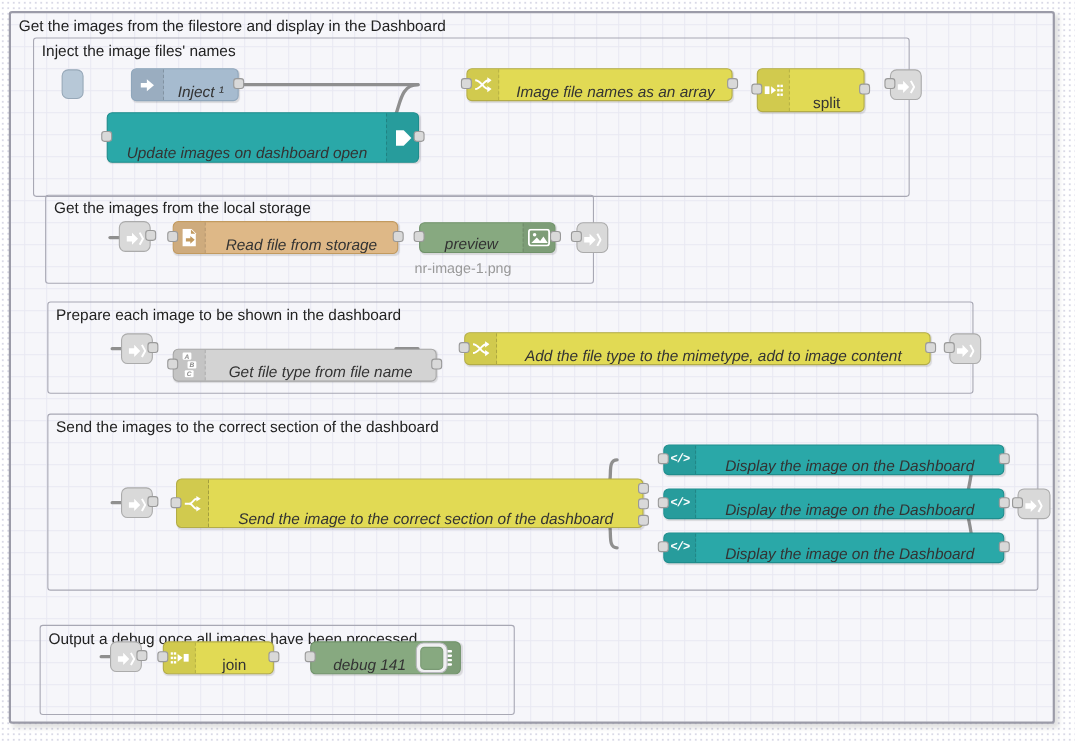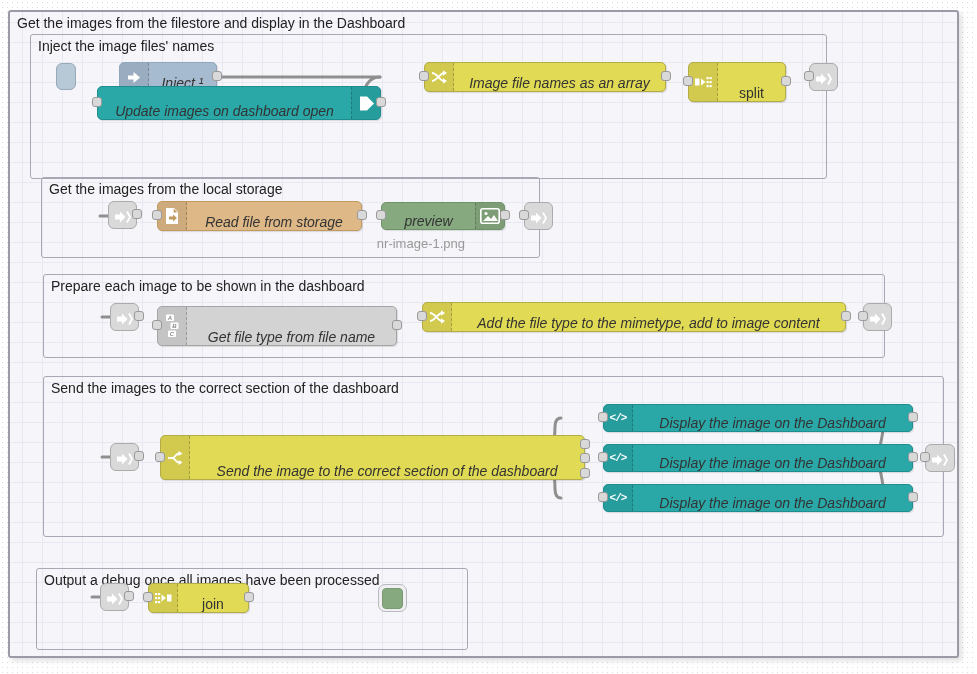--- a/index.html
+++ b/index.html
@@ -108,21 +108,21 @@
   <div class="node n-inject" style="left:79px;top:62px;width:98px;height:30px">
     <span class="icon-box left">
       <svg width="15" height="15" viewBox="0 0 15 15">
           <path fill="#fff" d="M1 5.5h5.5V2l6.5 5.5-6.5 5.5V9.5H1z"></path>
         </svg>
     </span>
     <span class="nlabel">Inject ¹</span>
     <span class="port out"></span>
   </div>
 
-  <div class="node n-teal" style="left:57px;top:86px;width:284px;height:34px">
+  <div class="node n-teal" style="left:57px;top:102px;width:284px;height:46px">
     <span class="port in"></span>
     <span class="nlabel">Update images on dashboard open</span>
     <span class="icon-box right">
       <svg width="17" height="17" viewBox="0 0 17 17">
           <polygon points="2,1.5 9,1.5 16,8.5 9,15.5 2,15.5" fill="#fff"></polygon>
         </svg>
     </span>
     <span class="port out"></span>
   </div>
 
@@ -222,21 +222,21 @@
   <div class="node n-link" style="left:70px;top:303px;width:29px;height:28px">
     <span>
       <svg width="16" height="16" viewBox="0 0 16 16">
           <path fill="#fff" d="M0 5.5h5V2.5L10.5 8 5 13.5v-3H0z"></path>
           <path fill="none" stroke="#fff" stroke-width="1.8" d="M12 2.5 15 8 12 13.5"></path>
         </svg>
     </span>
     <span class="port out"></span>
   </div>
 
-  <div class="node n-grey" style="left:117px;top:306px;width:240px;height:40px">
+  <div class="node n-grey" style="left:117px;top:317px;width:240px;height:30px">
     <span class="port in"></span>
     <span class="icon-box left">
       <svg width="15" height="24" viewBox="0 0 15 24">
         <rect x="1" y="0.5" width="8" height="6.5" rx="1" fill="#fff"></rect>
         <text x="5" y="6" font-size="6" font-weight="bold" fill="#8a8a8a" text-anchor="middle">A</text>
         <rect x="5.5" y="8.5" width="8" height="6.5" rx="1" fill="#fff"></rect>
         <text x="9.5" y="14" font-size="6" font-weight="bold" fill="#8a8a8a" text-anchor="middle">B</text>
         <rect x="3" y="16.5" width="8" height="6.5" rx="1" fill="#fff"></rect>
         <text x="7" y="22" font-size="6" font-weight="bold" fill="#8a8a8a" text-anchor="middle">C</text>
       </svg>
@@ -358,17 +358,31 @@
             <rect x="3" y="11" width="2.2" height="2.2"></rect>
           </g>
         <path fill="#fff" d="M6.5 4.5 11 8 6.5 11.5z"></path>
         <rect x="12" y="4.5" width="4.5" height="7" fill="#fff"></rect>
       </svg>
     </span>
     <span class="nlabel upright">join</span>
     <span class="port out"></span>
   </div>
 
+  <div class="node n-green" style="left:242px;top:583px;width:137px;height:30px">
+    <span class="port in"></span>
+    <span class="nlabel">debug 141</span>
+    <span class="icon-box right">
+      <svg width="14" height="16" viewBox="0 0 14 16">
+          <g fill="#fff">
+            <rect y="1" width="14" height="2.2" rx="1"></rect>
+            <rect y="5" width="14" height="2.2" rx="1"></rect>
+            <rect y="9" width="14" height="2.2" rx="1"></rect>
+            <rect y="13" width="14" height="2.2" rx="1"></rect>
+          </g>
+        </svg>
+    </span>
+  </div>
   <div class="dbg-btn-outer">
     <div class="dbg-btn-inner"></div>
   </div>
 
 </div>
 
 </body></html>

